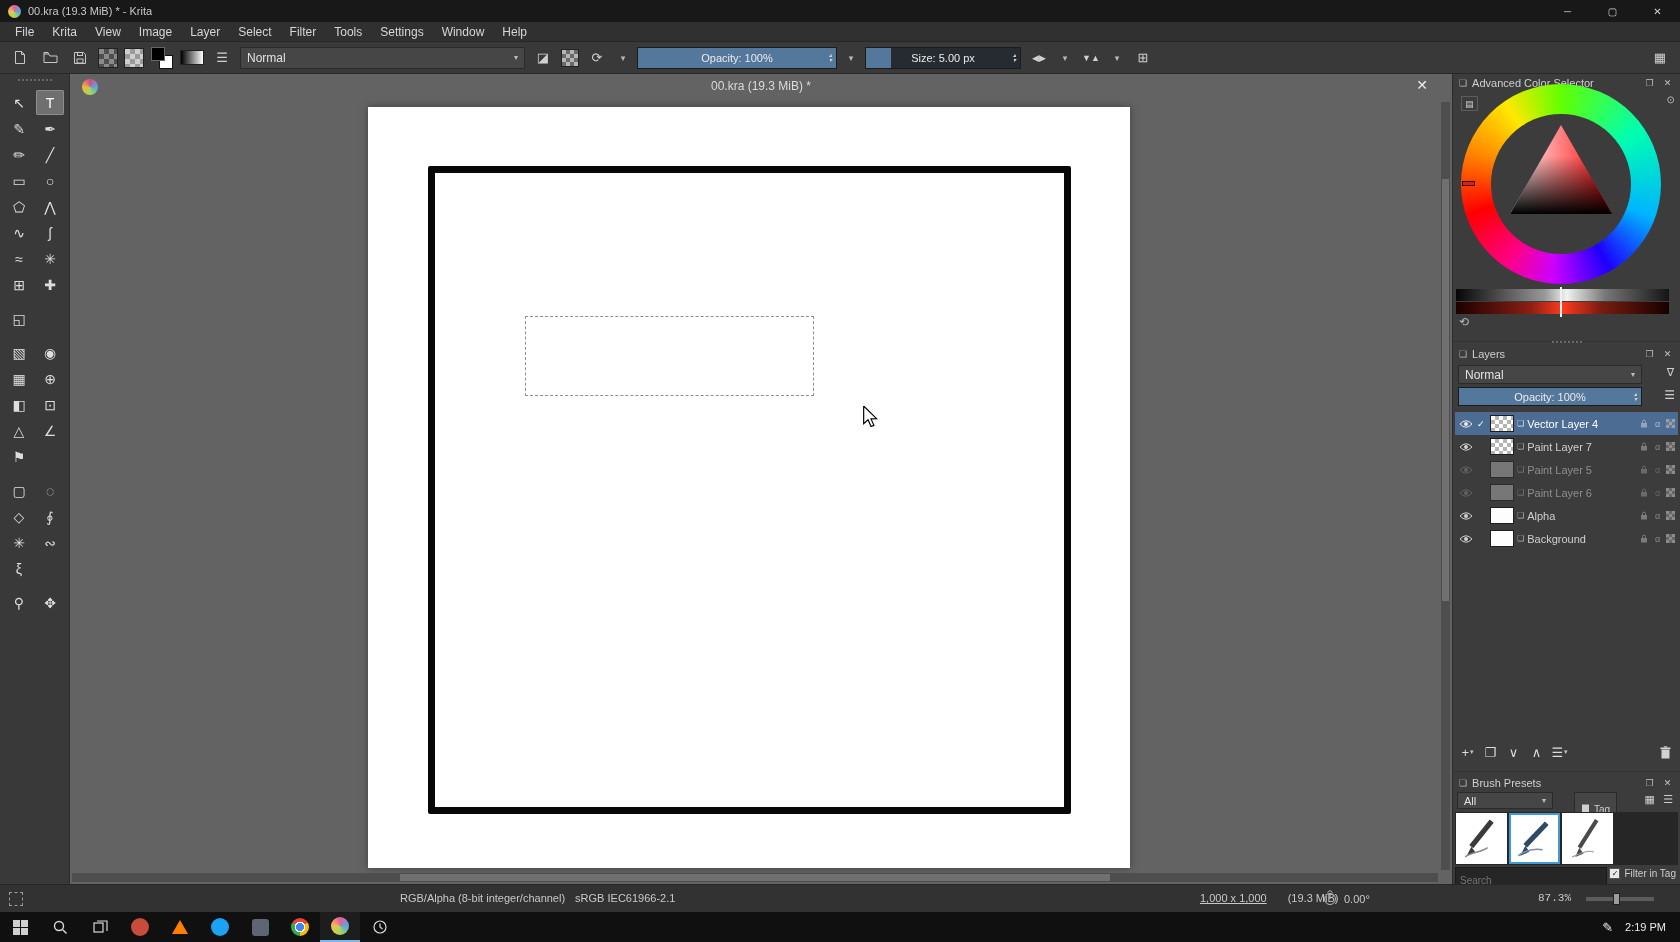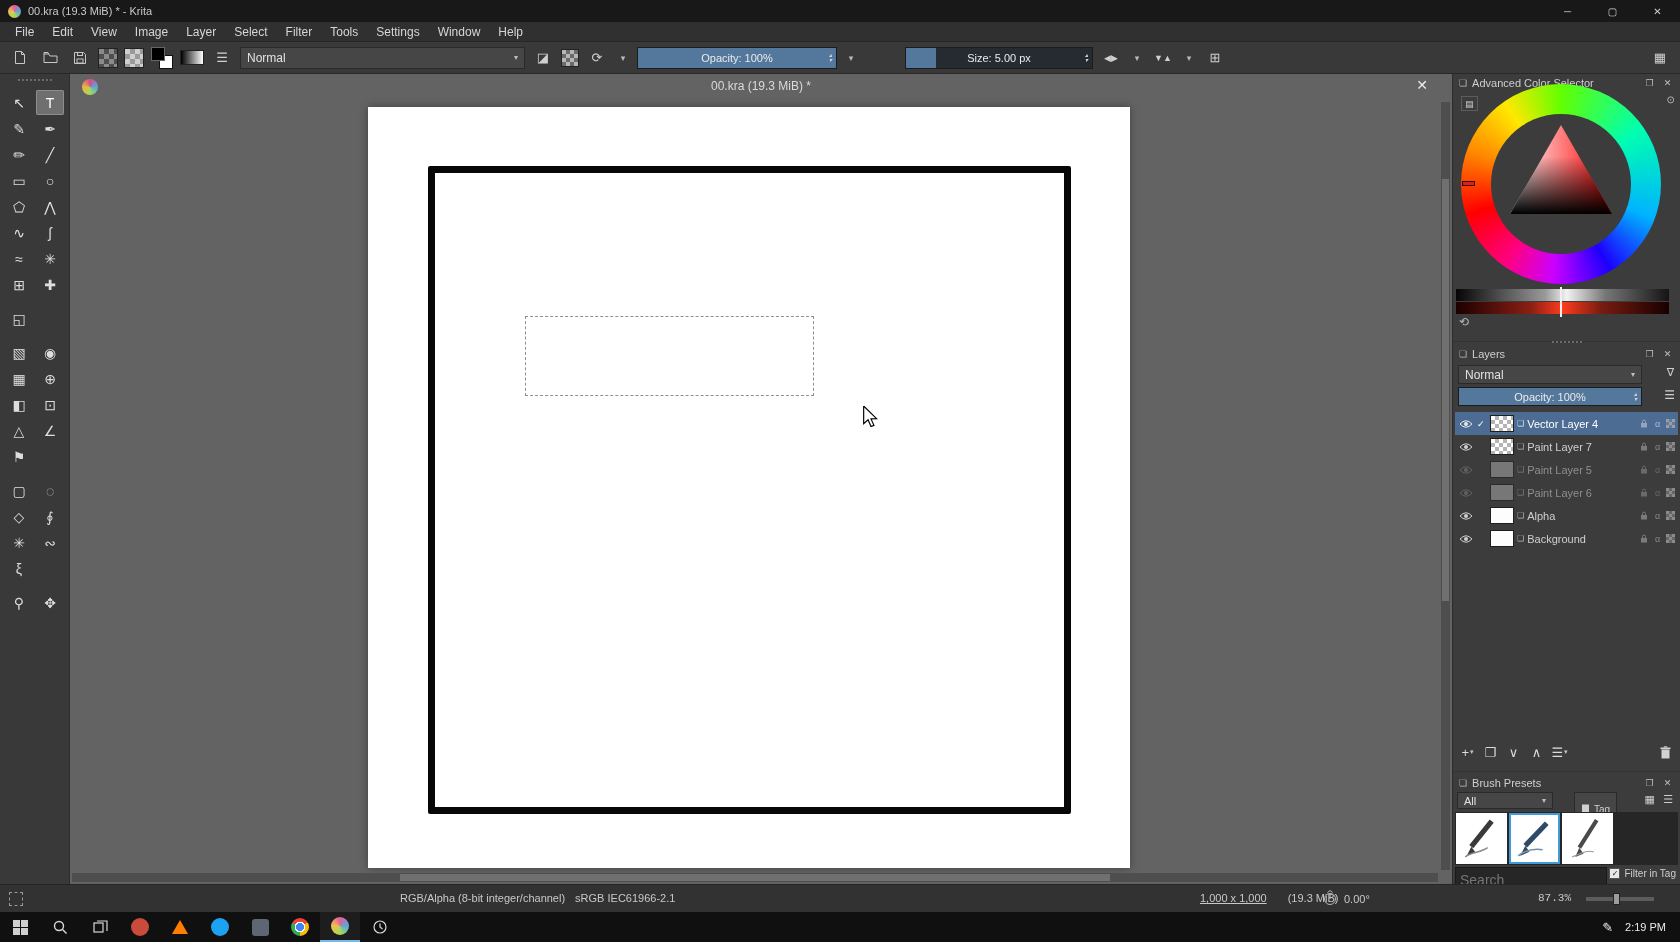--- a/index.html
+++ b/index.html
@@ -36,21 +36,21 @@
   .combo { height:22px; background:#464646; border:1px solid #2a2a2a; display:flex; align-items:center;
     font-size:12px; color:#e2e2e2; padding:0 6px; }
   .combo .caret { margin-left:auto; font-size:8px; color:#bdbdbd; padding-left:6px; }
   .combo.blend { width:285px; }
   .kslider { position:relative; height:22px; background:#262b31; border:1px solid #1c1c1c; overflow:hidden;
     font-size:11px; color:#eaeaea; }
   .kslider .fill { position:absolute; left:0; top:0; bottom:0; background:#54789c; }
   .kslider .lab { position:relative; z-index:2; display:flex; align-items:center; justify-content:center; height:100%; }
   .kslider .spin { position:absolute; right:1px; top:0; bottom:0; width:9px; display:flex; flex-direction:column;
     align-items:center; justify-content:center; font-size:6px; line-height:5px; color:#d5d5d5; z-index:3; }
-  .op-slider { width:200px; } .size-slider { width:188px;margin-left:40px; }
+  .op-slider { width:200px; } .size-slider { width:156px; }
   .toolbar .spacer { flex:1; }
 
   
   .main { display:flex; height:810px; background:#3c3c3c; }
 
   
   .toolbox { width:70px; background:#393939; border-right:1px solid #2c2c2c; padding-top:3px;
     display:grid; grid-template-columns:repeat(2,28px); justify-content:center; align-content:start; gap:1px 3px; }
   .tb-handle { grid-column:1/-1; height:7px; border-top:2px dotted #686868; width:34px; margin:2px auto 3px; }
   .tool { width:28px; height:25px; display:flex; align-items:center; justify-content:center; font-size:14px;
@@ -130,21 +130,21 @@
   .bp-all { position:absolute; left:4px; top:20px; width:96px; height:17px; font-size:11px; }
   .bp-tag { position:absolute; left:121px; top:20px; height:17px; display:flex; align-items:center; gap:4px;
     padding:16px 6px; border:1px solid #2a2a2a; background:#464646; font-size:10px; }
   .bp-grid { position:absolute; right:25px; top:21px; font-size:11px; }
   .bp-menu { position:absolute; right:7px; top:21px; font-size:11px; }
   .bp-thumbs { position:absolute; left:2px; right:2px; top:40px; height:53px; background:#262626;
     display:flex; gap:2px; padding:1px; }
   .bp-tile { width:51px; height:51px; background:#fff; }
   .bp-tile.sel { outline:2px solid #3f9bd8; outline-offset:-2px; }
   .bp-search { position:absolute; left:2px; top:95px; width:152px; height:15px; background:#262626;
-    border:1px solid #191919; color:#ccc; font-size:14px; padding:12px 4px; }
+    border:1px solid #191919; color:#ccc; font-size:10px; padding:12px 4px; }
   .bp-check { position:absolute; right:4px; top:96px; display:flex; align-items:center; gap:4px; font-size:10px; }
   .cb { width:11px; height:11px; background:#e8e8e8; color:#1a1a1a; font-size:8px; display:flex;
     align-items:center; justify-content:center; border:1px solid #555; }
 
   
   .statusbar { height:28px; background:#323232; border-top:1px solid #262626; position:relative;
     color:#c8c8c8; font-size:11px; }
   .sb-icon { position:absolute; left:9px; top:7px; width:14px; height:14px; border:1px dashed #9a9a9a; }
   .sb-profile { position:absolute; left:400px; top:7px; display:flex; gap:10px; }
   .sb-dims { position:absolute; left:1200px; top:7px; display:flex; gap:21px; }
@@ -182,21 +182,21 @@
   <span>00.kra (19.3 MiB) * - Krita</span>
   <span class="tb-controls">
     <button class="tb-ctl">─</button>
     <button class="tb-ctl">▢</button>
     <button class="tb-ctl">✕</button>
   </span>
 </div>
 
 <div class="menubar">
   <span class="menu-item">File</span>
-  <span class="menu-item">Edit</span>
+  <span class="menu-item">Krita</span>
   <span class="menu-item">View</span>
   <span class="menu-item">Image</span>
   <span class="menu-item">Layer</span>
   <span class="menu-item">Select</span>
   <span class="menu-item">Filter</span>
   <span class="menu-item">Tools</span>
   <span class="menu-item">Settings</span>
   <span class="menu-item">Window</span>
   <span class="menu-item">Help</span>
 </div>

